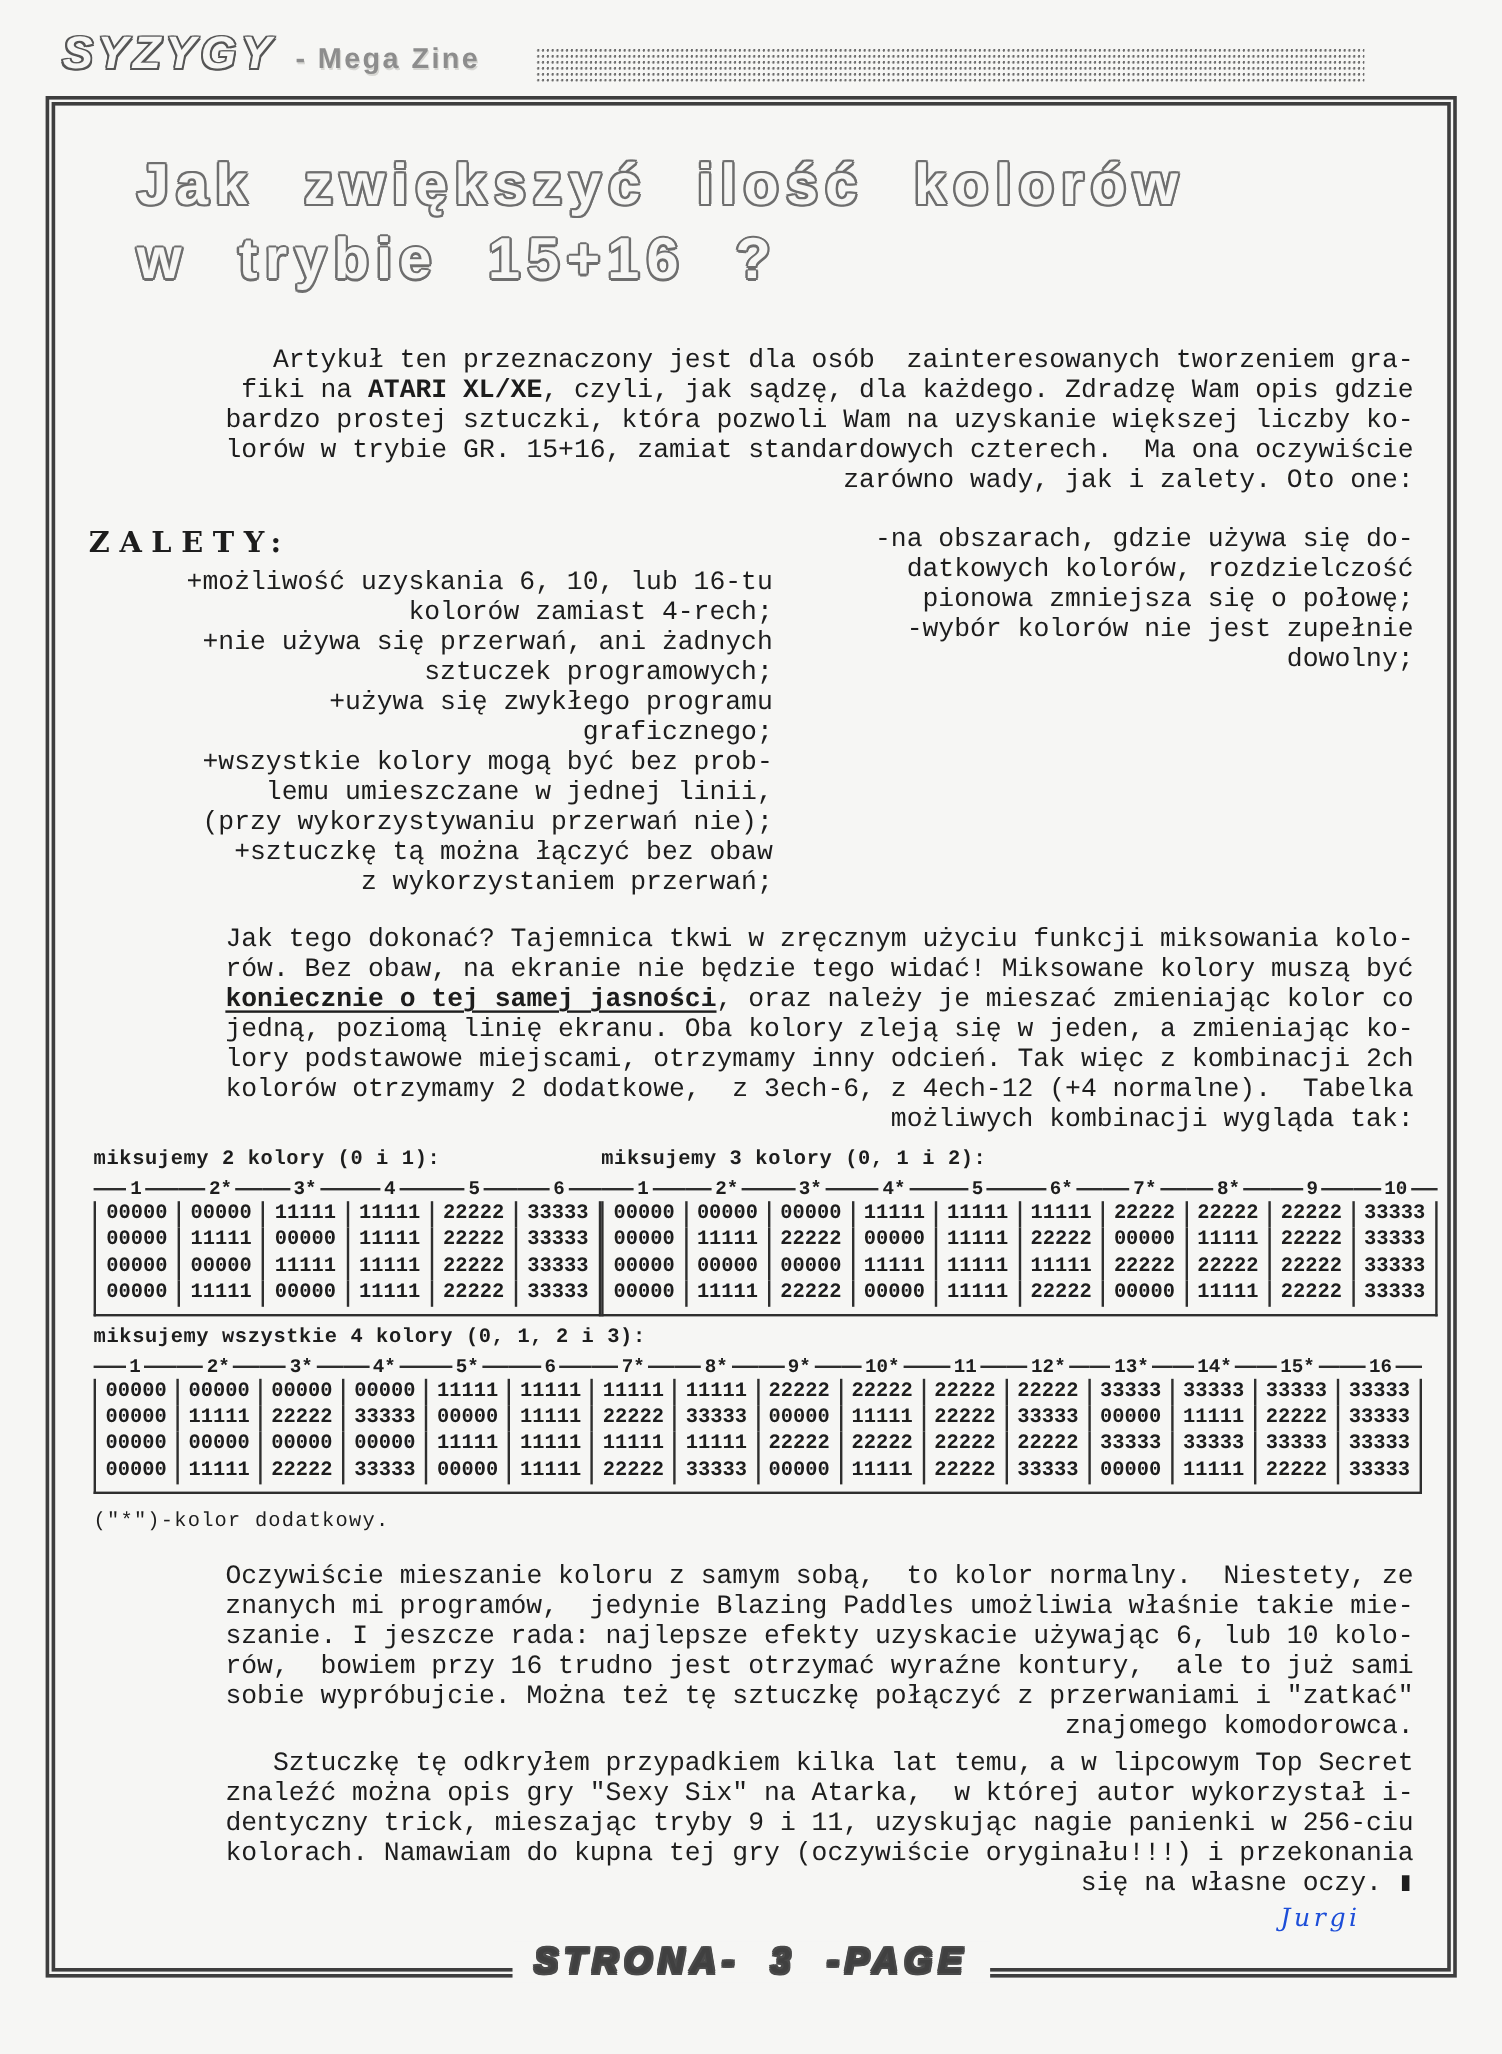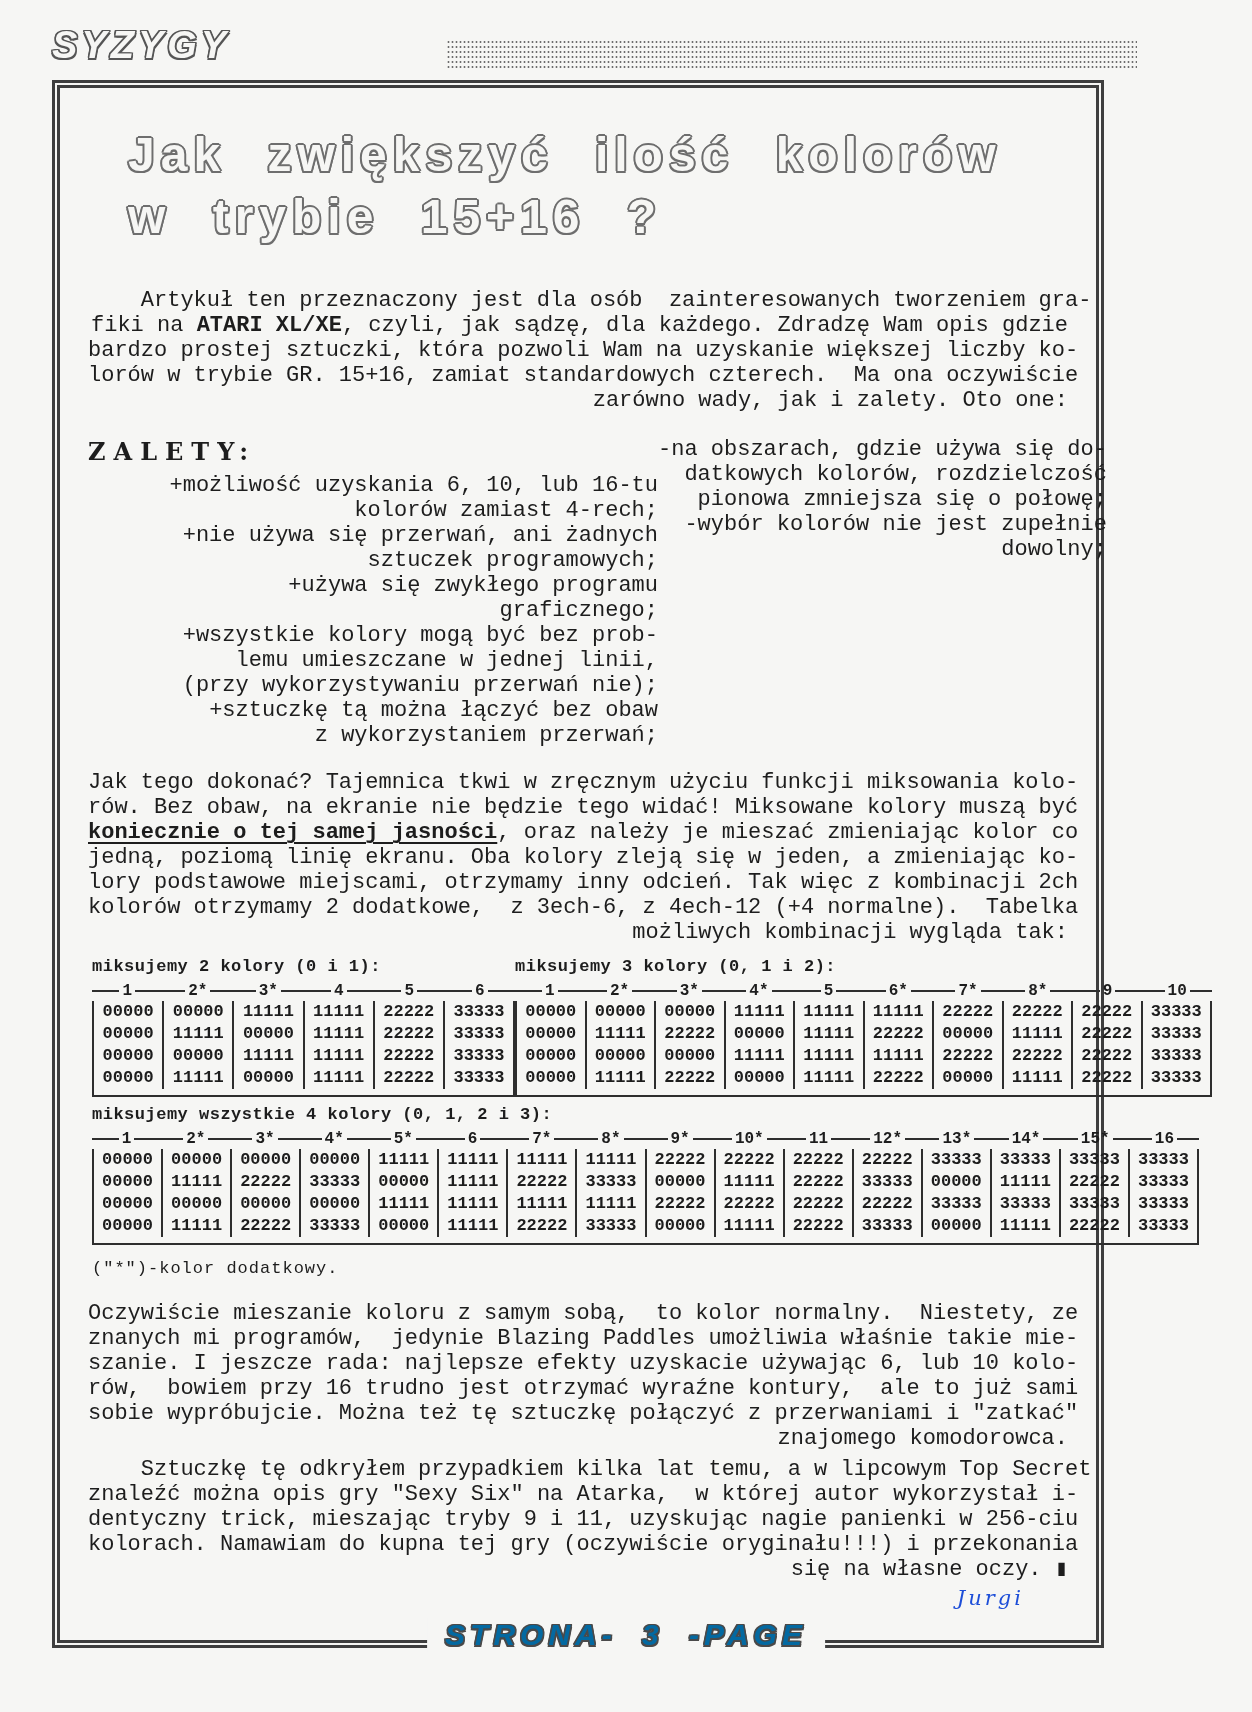--- a/index.html
+++ b/index.html
@@ -2,39 +2,39 @@
 <html><head>
 <meta charset="utf-8">
 <style>
   html,body{margin:0;padding:0;overflow:hidden;}
   body{
     width:1252px;height:1712px;position:relative;
     background:#f6f6f4;color:#1d1d1d;
     font-family:"Liberation Mono",monospace;
   }
   
-  .masthead{position:absolute;top:24px;left:52px;display:flex;align-items:baseline;gap:16px;flex-direction:column;}
+  .masthead{position:absolute;top:24px;left:52px;display:flex;align-items:baseline;gap:16px;}
   .mast-title{
     font-family:"Liberation Sans",sans-serif;font-weight:bold;font-style:italic;
     font-size:38px;letter-spacing:4px;color:#f6f6f4;
     text-shadow:1.5px 0 0 #565656,-1.5px 0 0 #565656,0 1.5px 0 #565656,0 -1.5px 0 #565656,
                 1.5px 1.5px 0 #565656,-1.5px -1.5px 0 #565656,1.5px -1.5px 0 #565656,-1.5px 1.5px 0 #565656;
   }
   .mast-sub{
     font-family:"Liberation Sans",sans-serif;font-weight:bold;font-size:24px;
     color:#8d8d8d;letter-spacing:2px;text-shadow:1px 1px 0 #d8d8d4;text-align:center;
   }
   .dotband{
     position:absolute;left:447px;top:40px;width:690px;height:28px;
     background-image:radial-gradient(circle at 1.5px 2px,#6d6d6d 0.9px,transparent 1.2px);
     background-size:4px 5px;
   }
   
   .artbox{
-    position:absolute;left:52px;top:80px;width:1052px;height:1568px;
+    position:absolute;left:38px;top:80px;width:1176px;height:1568px;
     box-sizing:border-box;border:8px double #3e3e3e;background:#f6f6f4;
   }
   .content{padding:0 28px;}
   
   .title{
     margin:36px 0 0 40px;
     font-family:"Liberation Sans",sans-serif;font-weight:bold;
     font-size:48px;line-height:62px;letter-spacing:6px;word-spacing:22px;
     color:#f6f6f4;
     text-shadow:2px 0 0 #6e6e6e,-2px 0 0 #6e6e6e,0 2px 0 #6e6e6e,0 -2px 0 #6e6e6e,
@@ -80,21 +80,21 @@
   .signature{
     text-align:right;margin:4px 44px 0 0;
     font-family:"DejaVu Serif","Liberation Serif",serif;font-style:italic;
     font-size:21px;letter-spacing:3px;color:#1d4ed8;
   }
   
   .pagefooter{
     position:absolute;left:50%;top:1618px;transform:translateX(-50%);
     background:#f6f6f4;padding:0 18px;z-index:5;white-space:nowrap;
     font-family:"Liberation Sans",sans-serif;font-weight:bold;font-style:italic;
-    font-size:30px;letter-spacing:5px;word-spacing:12px;color:#0369a1;
+    font-size:30px;letter-spacing:5px;word-spacing:12px;color:#404040;
     text-shadow:1.5px 0 0 #4a4a4a,-1.5px 0 0 #4a4a4a,0 1.5px 0 #4a4a4a,0 -1.5px 0 #4a4a4a,
                 1.5px 1.5px 0 #4a4a4a,-1.5px -1.5px 0 #4a4a4a,1.5px -1.5px 0 #4a4a4a,-1.5px 1.5px 0 #4a4a4a;
   }
 </style>
 </head>
 <body>
 
 <div class="masthead">
   <span class="mast-title">SYZYGY</span>
   <span class="mast-sub">- Mega Zine</span>

